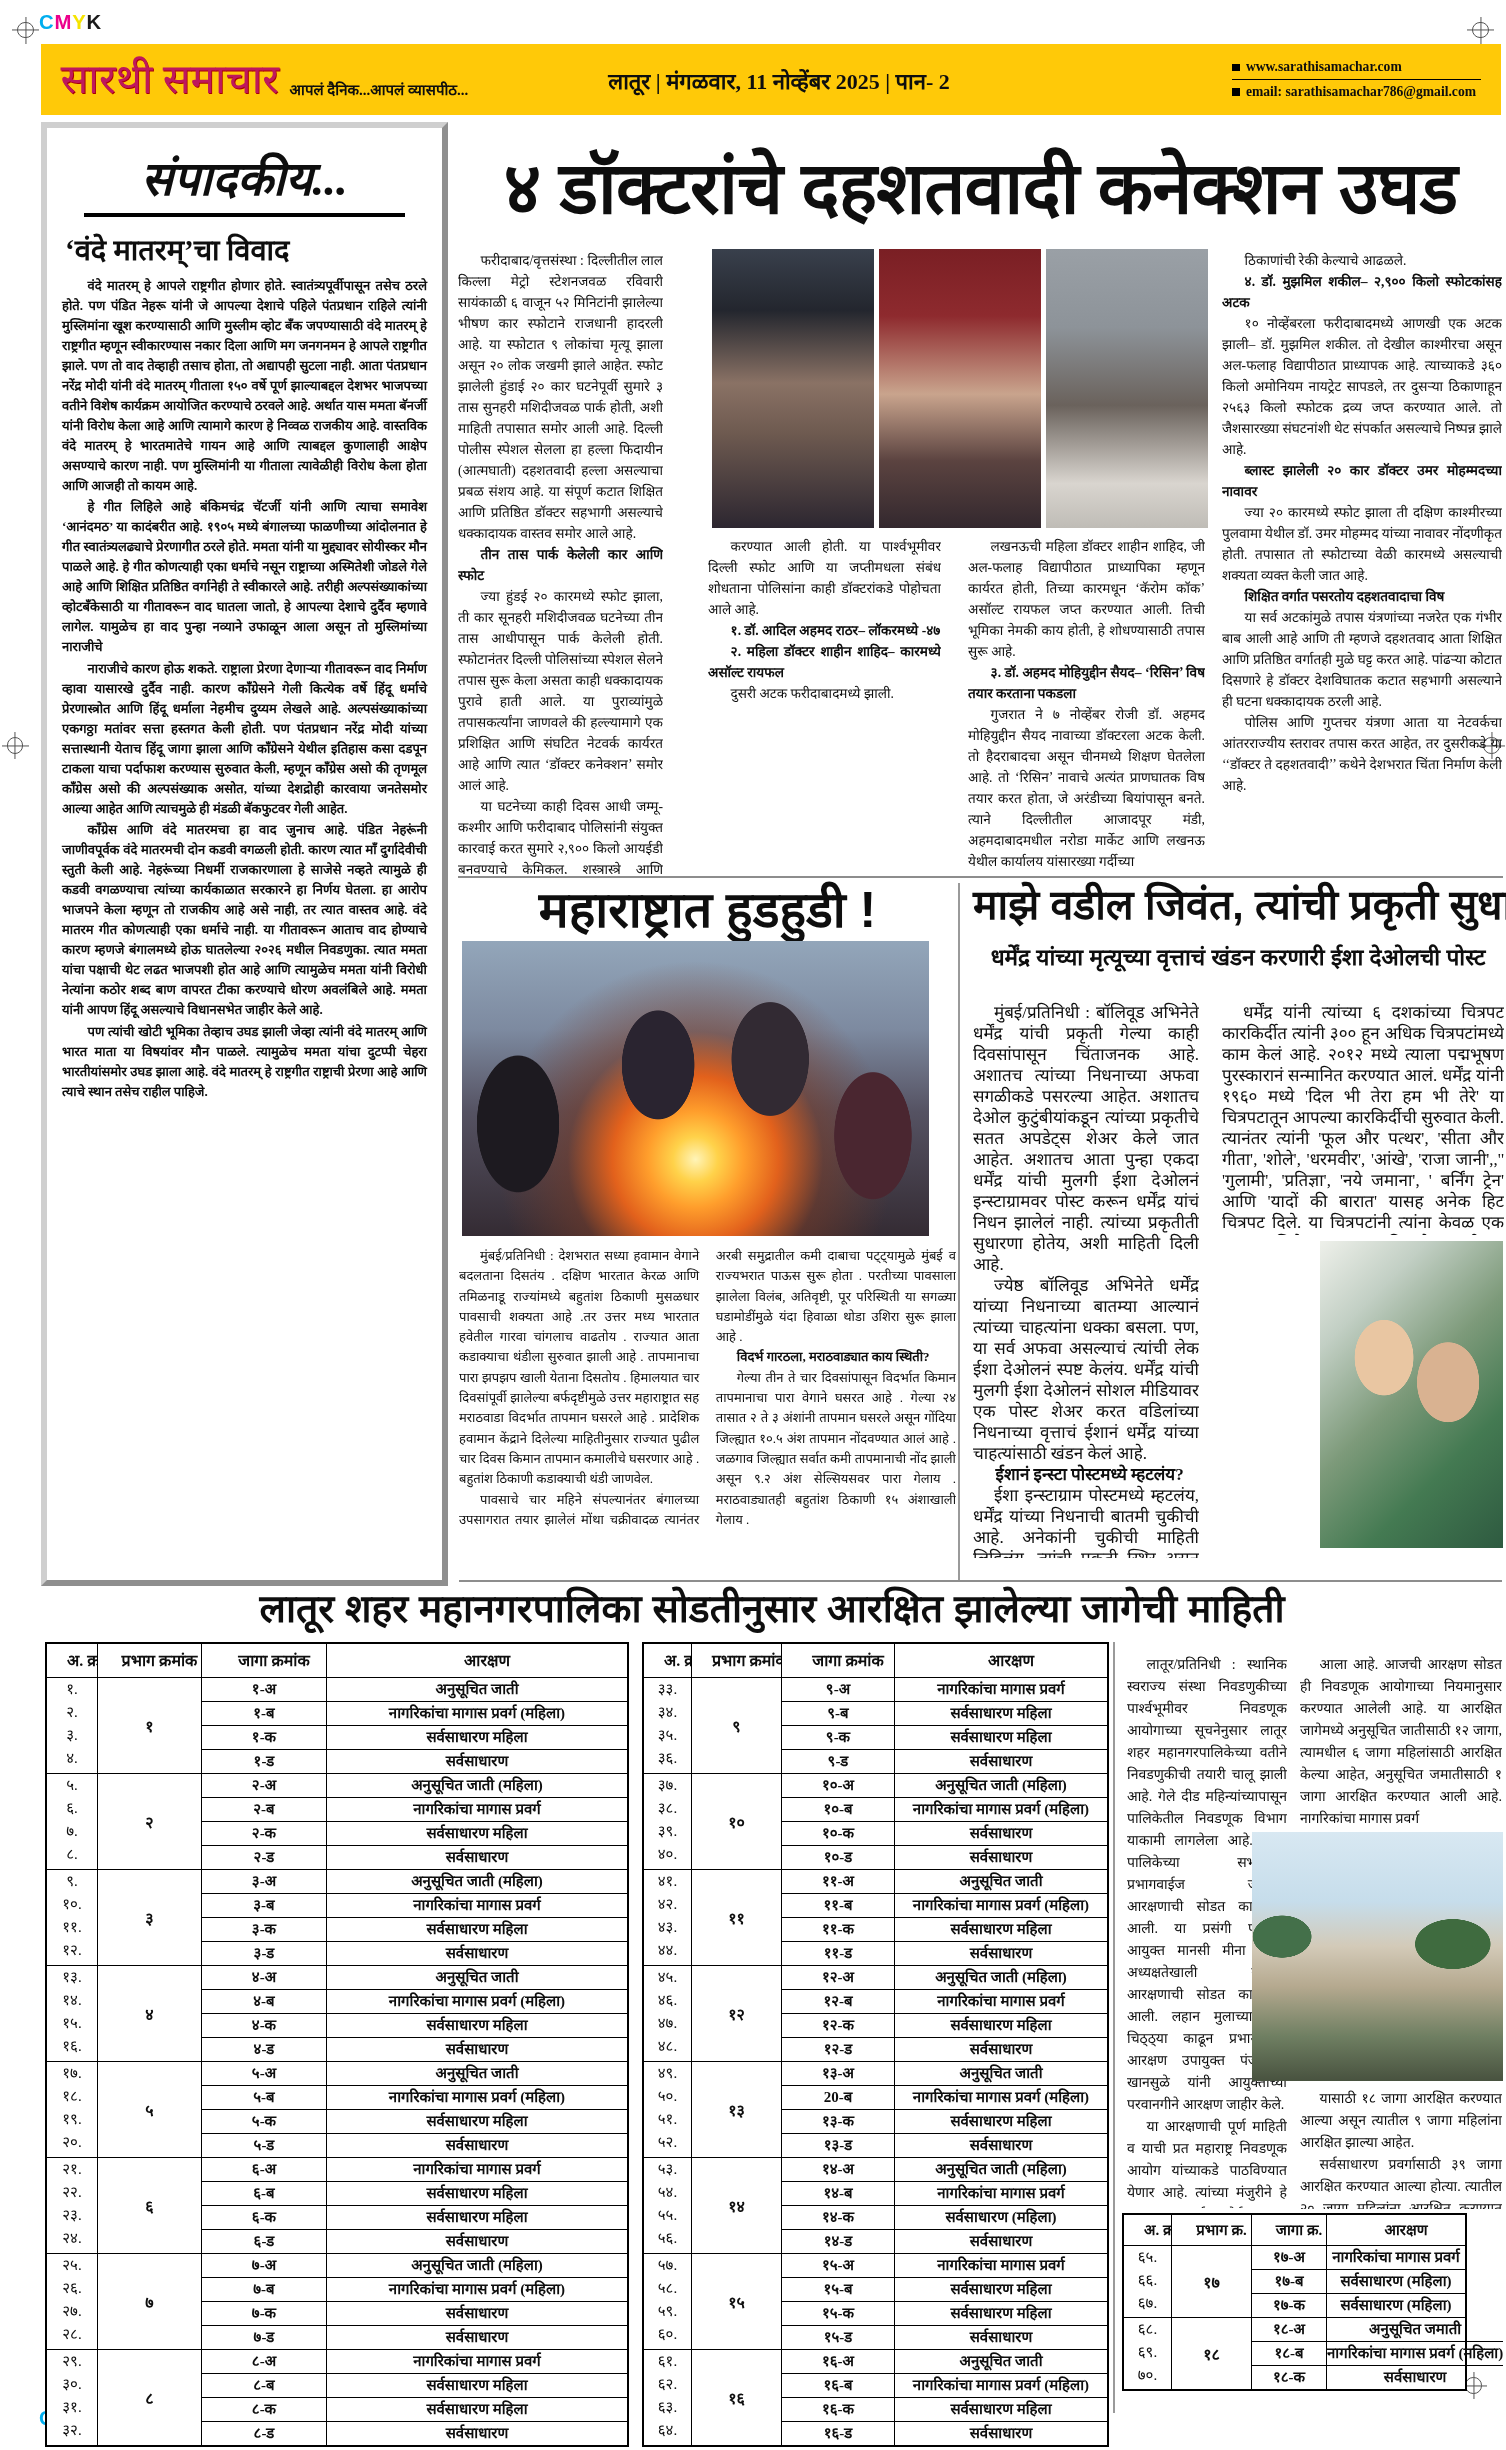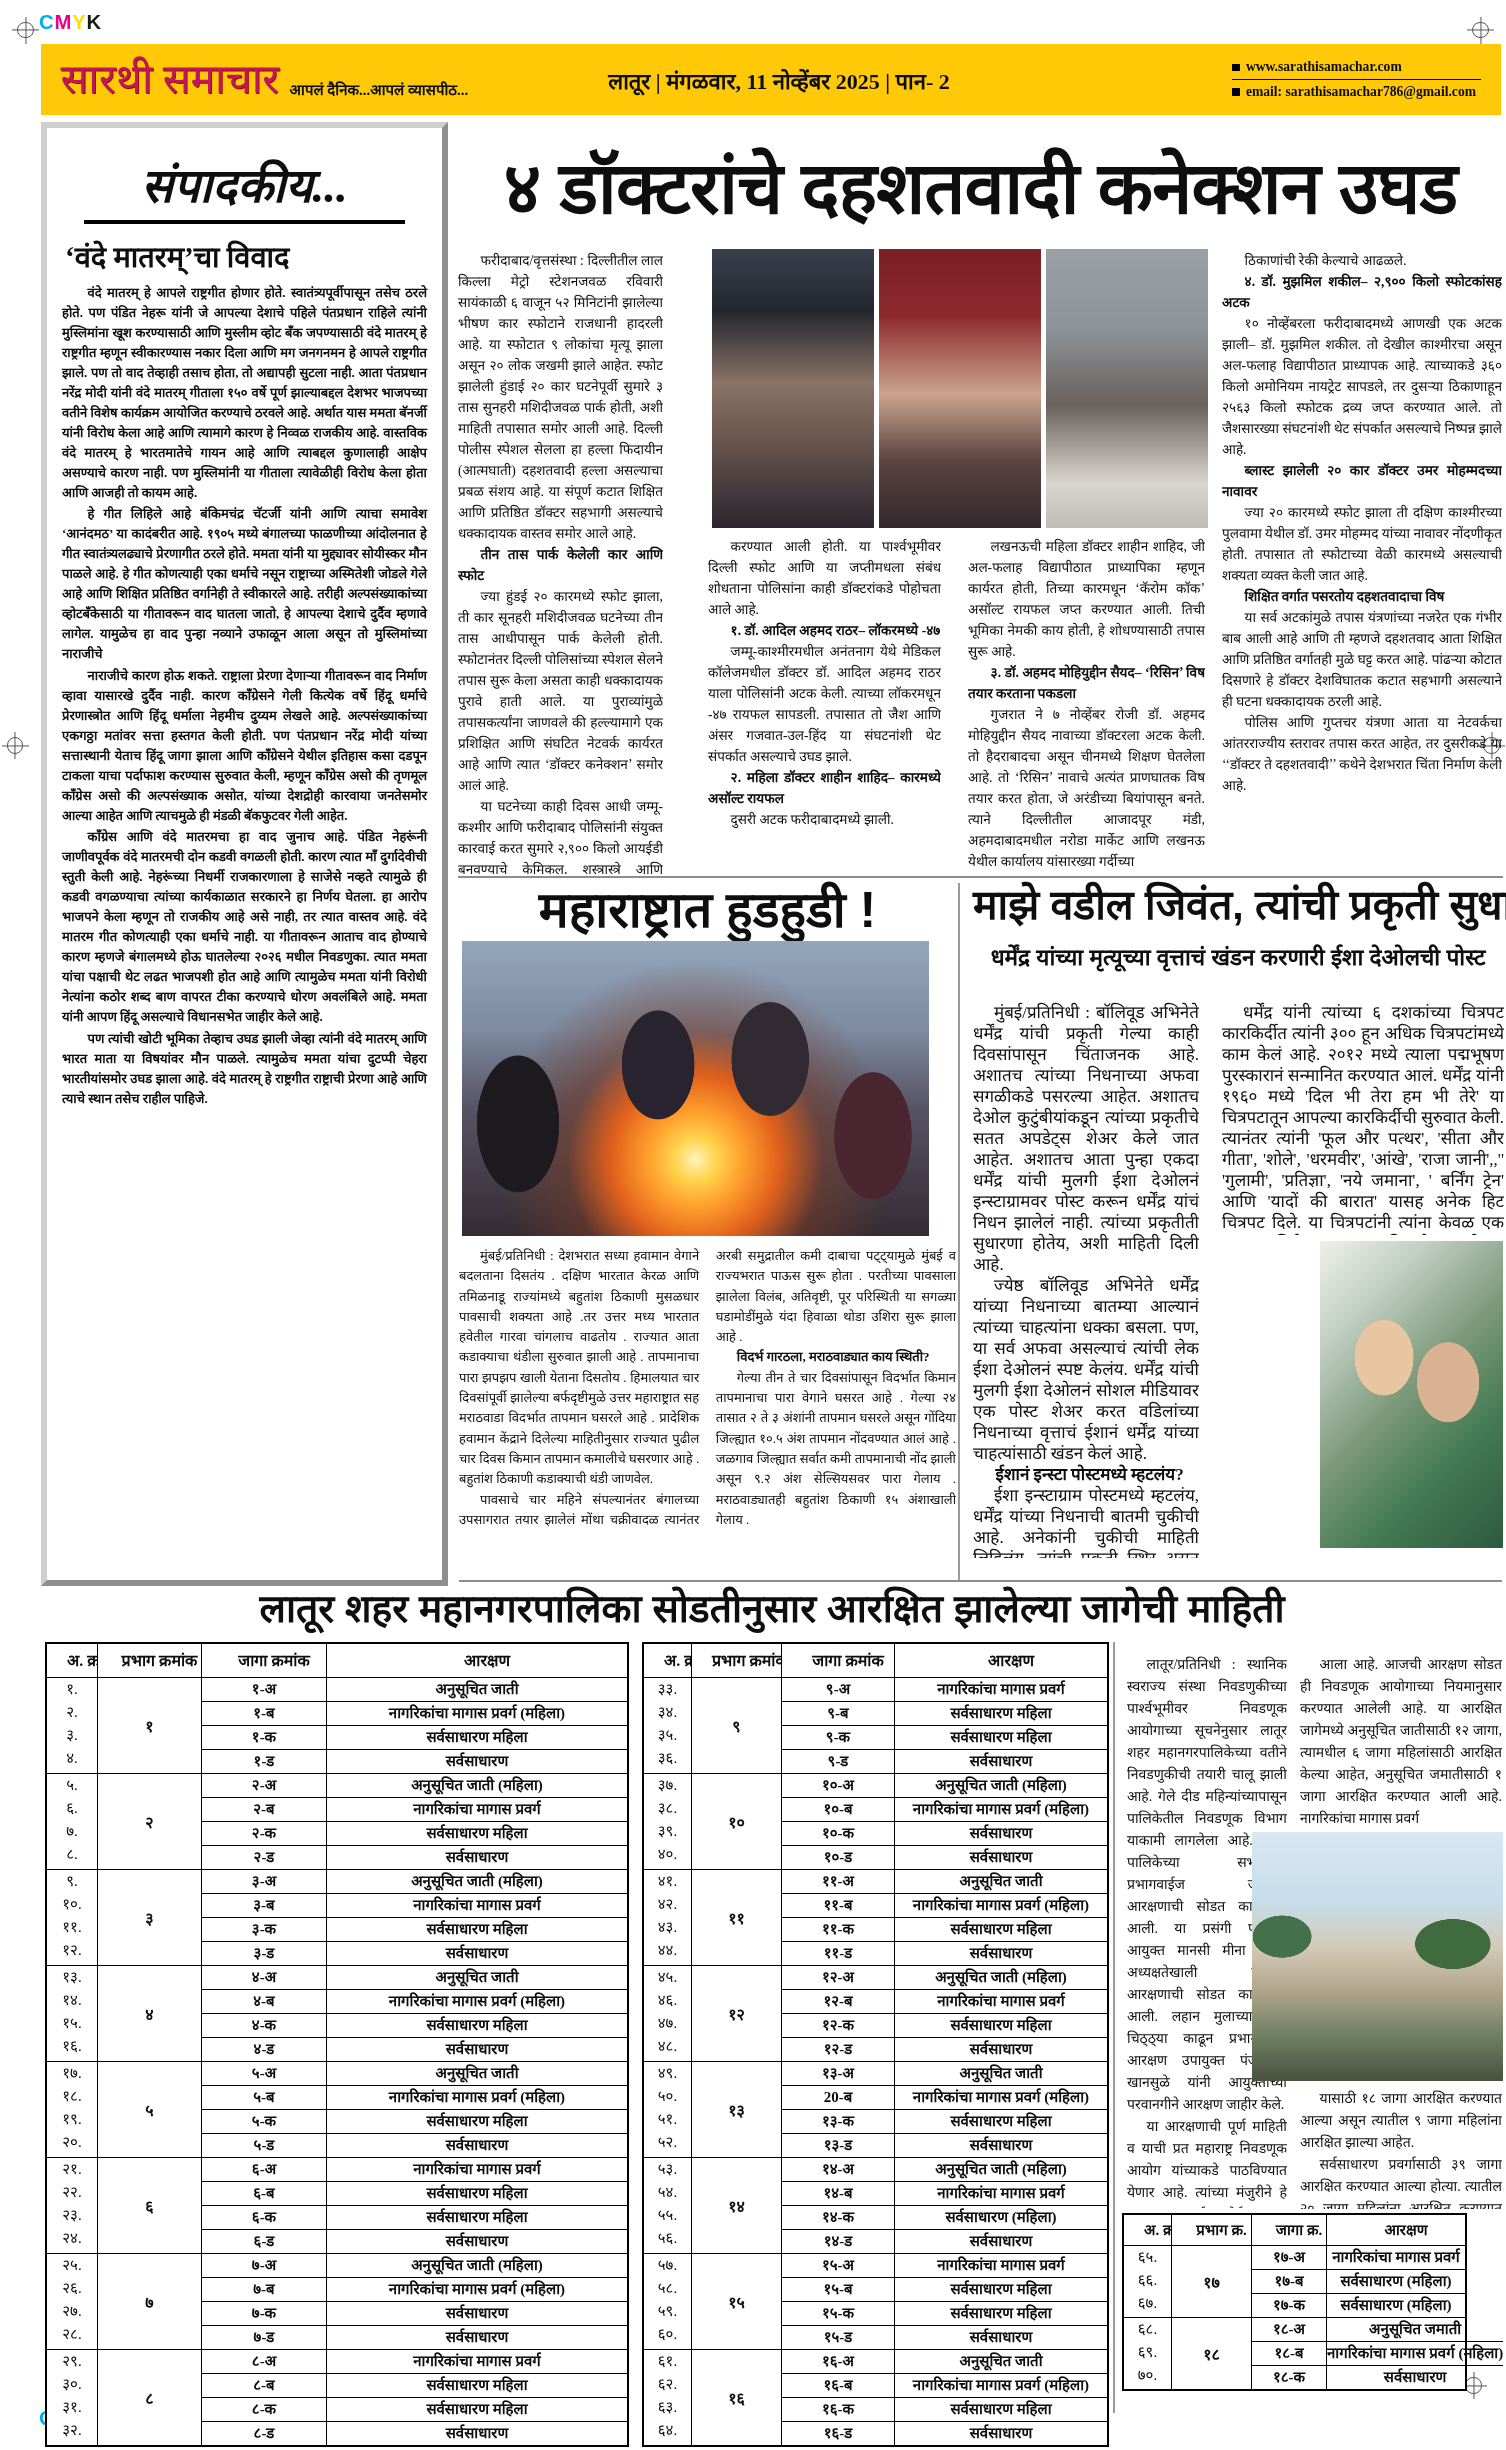--- a/index.html
+++ b/index.html
@@ -20,21 +20,21 @@
          text-shadow:0.8px 0.8px 0 #a80000;}
   .tagline{font-weight:700;font-size:15px;margin-left:10.5px;margin-top:19.6px;white-space:nowrap;}
   .dateline{position:absolute;left:527px;width:422px;text-align:center;font-weight:800;font-size:22px;}
   .contact{position:absolute;right:19.6px;width:249px;font-weight:700;font-size:13.6px;line-height:19.6px;}
   .contact .row{white-space:nowrap;}
   .contact .sep{height:1.9px;background:#000;margin:1.5px 0;}
   .sqb{display:inline-block;width:7.5px;height:7.5px;background:#000;margin-right:6px;}
   
   .edbox{left:41px;top:122px;width:407px;height:1464px;background:#fff;
          border:6px solid;border-color:#cfcfcf #8f8f8f #8f8f8f #cfcfcf;box-sizing:border-box;
-         padding:30px 15px;overflow:hidden;}
+         padding:23px 15px;overflow:hidden;}
   .ed-title{text-align:center;font-style:italic;font-weight:900;font-size:47px;line-height:56px;
             border-bottom:4.5px solid #000;display:block;width:88%;margin:0 auto;padding-bottom:6px;}
   .ed-sub{font-weight:900;font-size:29px;line-height:36px;margin:15px 0 7.5px 3px;}
   .edbody p{margin:0 0 1.5px 0;font-size:13px;line-height:20px;text-align:justify;text-indent:25.6px;font-weight:bold;}
   
   .headline{left:458px;top:125px;width:1045px;text-align:center;font-weight:900;font-size:72px;line-height:127px;
             letter-spacing:-0.8px;white-space:nowrap;}
   .newscol p{margin:0;font-size:13.6px;line-height:21px;text-align:justify;text-indent:22.6px;}
   .newscol p.bold,.bodytext p.bold{font-weight:800;text-indent:22.6px;}
   .photoRow{left:712px;top:249px;width:496px;height:279px;display:flex;gap:4.5px;}
@@ -144,21 +144,20 @@
 
 <div class="abs newscol" style="left:458px;top:250px;width:205px;height:624px;overflow:hidden;">
     <p class="para">फरीदाबाद/वृत्तसंस्था : दिल्लीतील लाल किल्ला मेट्रो स्टेशनजवळ रविवारी सायंकाळी ६ वाजून ५२ मिनिटांनी झालेल्या भीषण कार स्फोटाने राजधानी हादरली आहे. या स्फोटात ९ लोकांचा मृत्यू झाला असून २० लोक जखमी झाले आहेत. स्फोट झालेली हुंडाई २० कार घटनेपूर्वी सुमारे ३ तास सुनहरी मशिदीजवळ पार्क होती, अशी माहिती तपासात समोर आली आहे. दिल्ली पोलीस स्पेशल सेलला हा हल्ला फिदायीन (आत्मघाती) दहशतवादी हल्ला असल्याचा प्रबळ संशय आहे. या संपूर्ण कटात शिक्षित आणि प्रतिष्ठित डॉक्टर सहभागी असल्याचे धक्कादायक वास्तव समोर आले आहे.</p>
     <p class="para bold">तीन तास पार्क केलेली कार आणि स्फोट</p>
     <p class="para">ज्या हुंडई २० कारमध्ये स्फोट झाला, ती कार सूनहरी मशिदीजवळ घटनेच्या तीन तास आधीपासून पार्क केलेली होती. स्फोटानंतर दिल्ली पोलिसांच्या स्पेशल सेलने तपास सुरू केला असता काही धक्कादायक पुरावे हाती आले. या पुराव्यांमुळे तपासकर्त्यांना जाणवले की हल्ल्यामागे एक प्रशिक्षित आणि संघटित नेटवर्क कार्यरत आहे आणि त्यात ‘डॉक्टर कनेक्शन’ समोर आलं आहे.</p>
     <p class="para">या घटनेच्या काही दिवस आधी जम्मू-कश्मीर आणि फरीदाबाद पोलिसांनी संयुक्त कारवाई करत सुमारे २,९०० किलो आयईडी बनवण्याचे केमिकल, शस्त्रास्त्रे आणि दारूगोळा जप्त केला होता. ही कारवाई ‘जैश-ए-मोहम्मद’ आणि ‘अंसर गजवात-उल-हिंद’ या दहशतवादी संघटनांशी संबंधित नेटवर्कवर</p>
   </div>
 <div class="abs newscol" style="left:708px;top:536px;width:233px;height:337px;overflow:hidden;">
     <p class="para">करण्यात आली होती. या पार्श्वभूमीवर दिल्ली स्फोट आणि या जप्तीमधला संबंध शोधताना पोलिसांना काही डॉक्टरांकडे पोहोचता आले आहे.</p>
     <p class="para bold">१. डॉ. आदिल अहमद राठर– लॉकरमध्ये -४७</p>
-    <p class="para">जम्मू-काश्मीरमधील अनंतनाग येथे मेडिकल कॉलेजमधील डॉक्टर डॉ. आदिल अहमद राठर याला पोलिसांनी अटक केली. त्याच्या लॉकरमधून -४७ रायफल सापडली. तपासात तो जैश आणि अंसर गजवात-उल-हिंद या संघटनांशी थेट संपर्कात असल्याचे उघड झाले.</p>
     <p class="para bold">२. महिला डॉक्टर शाहीन शाहिद– कारमध्ये असॉल्ट रायफल</p>
     <p class="para">दुसरी अटक फरीदाबादमध्ये झाली.</p>
   </div>
 <div class="abs newscol" style="left:968px;top:536px;width:237px;height:337px;overflow:hidden;">
     <p class="para">लखनऊची महिला डॉक्टर शाहीन शाहिद, जी अल-फलाह विद्यापीठात प्राध्यापिका म्हणून कार्यरत होती, तिच्या कारमधून ‘कॅरोम कॉक’ असॉल्ट रायफल जप्त करण्यात आली. तिची भूमिका नेमकी काय होती, हे शोधण्यासाठी तपास सुरू आहे.</p>
     <p class="para bold">३. डॉ. अहमद मोहियुद्दीन सैयद– ‘रिसिन’ विष तयार करताना पकडला</p>
     <p class="para">गुजरात  ने ७ नोव्हेंबर रोजी डॉ. अहमद मोहियुद्दीन सैयद नावाच्या डॉक्टरला अटक केली. तो हैदराबादचा असून चीनमध्ये शिक्षण घेतलेला आहे. तो ‘रिसिन’ नावाचे अत्यंत प्राणघातक विष तयार करत होता, जे अरंडीच्या बियांपासून बनते. त्याने दिल्लीतील आजादपूर मंडी, अहमदाबादमधील नरोडा मार्केट आणि लखनऊ येथील  कार्यालय यांसारख्या गर्दीच्या</p>
   </div>
 <div class="abs newscol" style="left:1222px;top:250px;width:280px;height:624px;overflow:hidden;">
     <p class="para">ठिकाणांची रेकी केल्याचे आढळले.</p>

